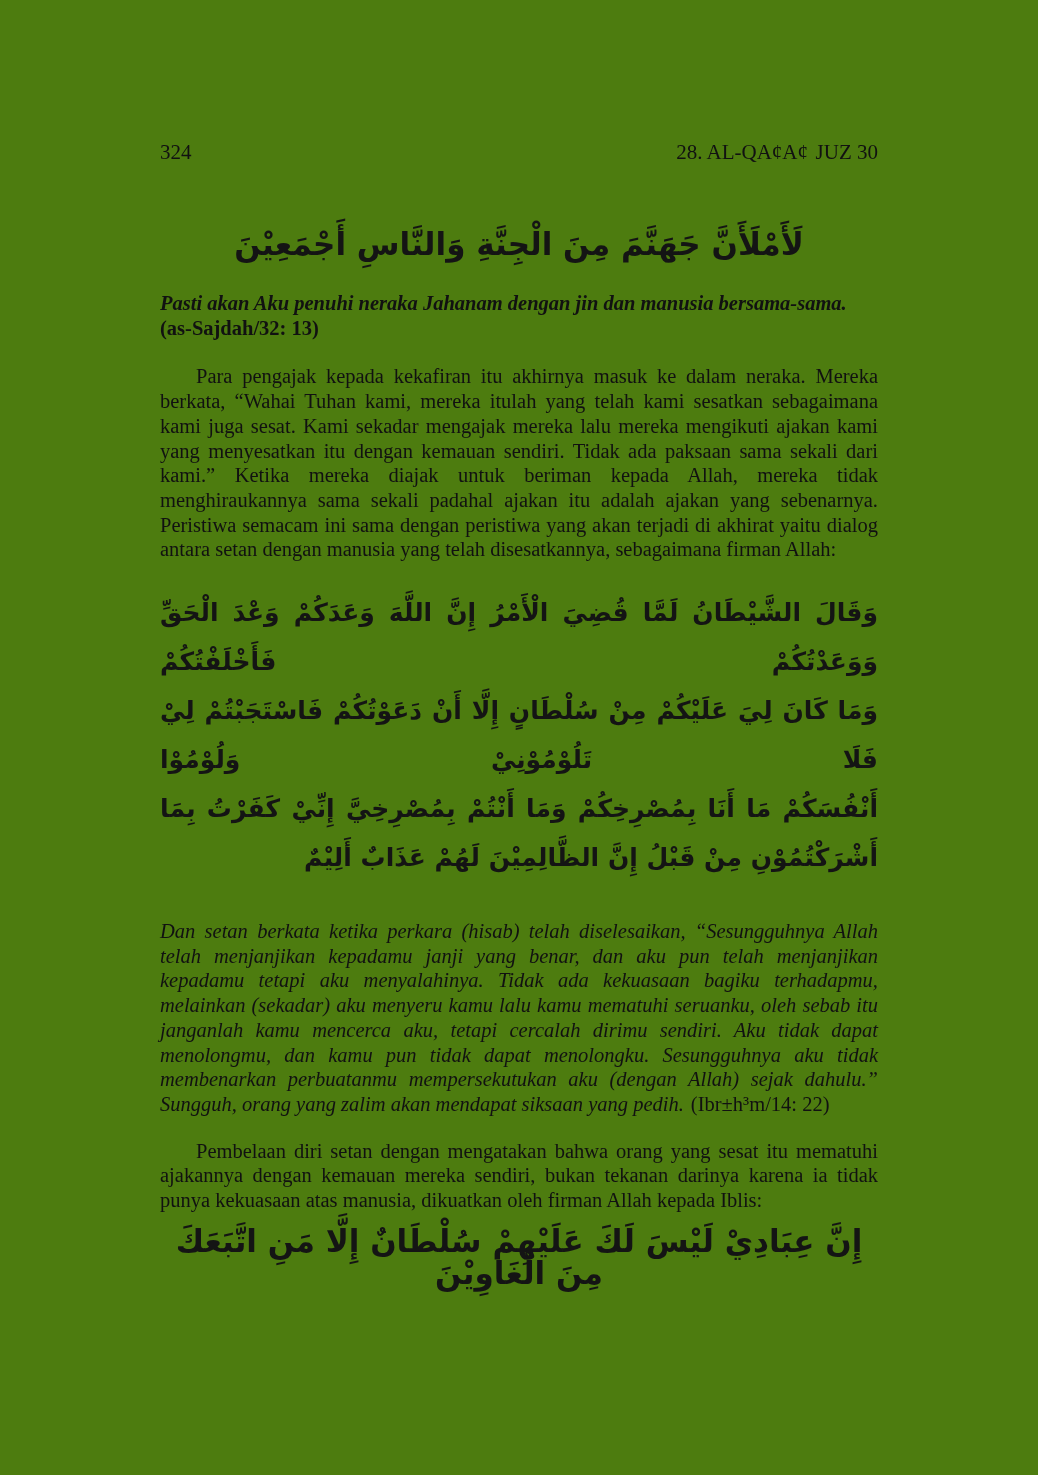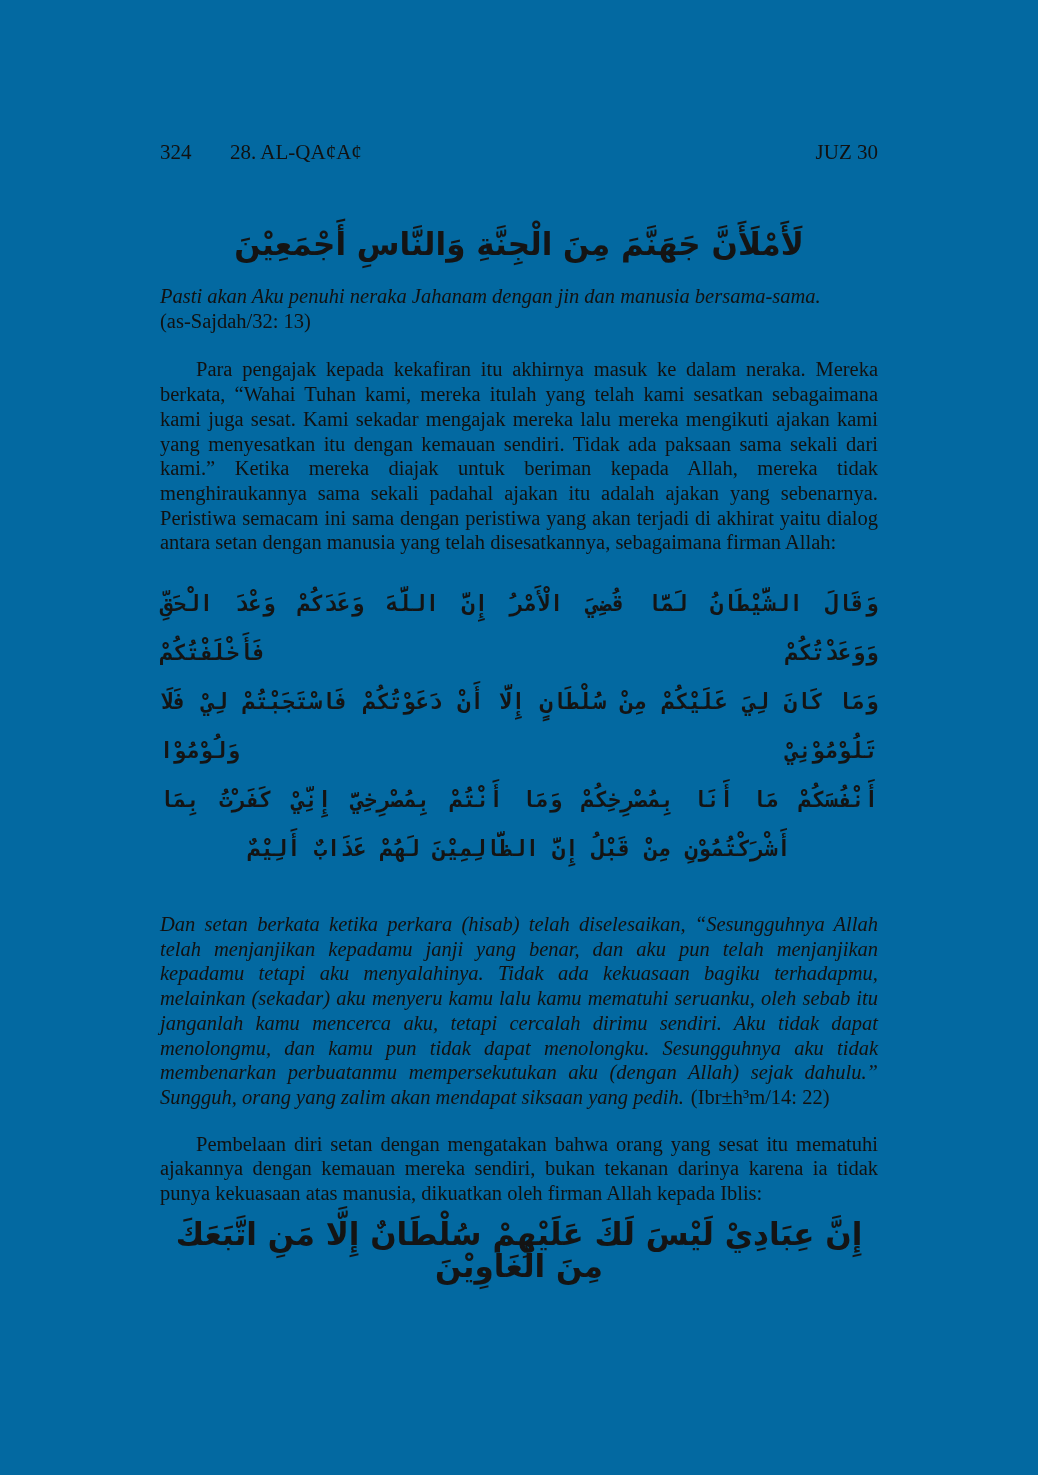--- a/index.html
+++ b/index.html
@@ -2,76 +2,75 @@
 <html lang="id"><head>
 <meta charset="utf-8">
 <style>
   html, body { margin: 0; padding: 0; background: #ffffff; }
   .page {
     position: relative;
     width: 1038px;
     height: 1475px;
     box-sizing: border-box;
     padding: 140px 160px 0 160px;
-    background: #0369a1;
+    background: #4d7c0f;
     color: #111111;
     font-family: "Liberation Serif", serif;
     overflow: hidden;
   }
   .page-header {
     display: flex;
     justify-content: space-between;
     align-items: baseline;
     font-size: 21px;
     line-height: 24px;
   }
-  .page-header .hdr-center { flex: 1; text-align: left; }
+  .page-header .hdr-center { flex: 1; text-align: right; }
   .page-header .hdr-left  { min-width: 70px; text-align: left; }
   .page-header .hdr-right { min-width: 70px; text-align: right; }
 
   .arabic {
     direction: rtl;
     font-family: "DejaVu Sans", sans-serif;
     font-weight: bold;
     color: #141414;
   }
   .arabic-single {
     text-align: center;
     font-size: 31px;
     line-height: 60px;
     margin-top: 50px;
   }
   .arabic-block {
     margin-top: 26px;
   }
   .arabic-line {
-    font-size: 22px;
+    font-size: 25px;
     line-height: 49px;
-    font-family: Liberation Mono, monospace;
   }
   .arabic-line.justify {
     text-align: justify;
     text-align-last: justify;
   }
   .arabic-line.center {
-    text-align: center;
+    text-align: right;
   }
 
   .body-text {
     font-size: 20.5px;
     line-height: 24.7px;
     text-align: justify;
     margin: 0;
   }
   .indent { text-indent: 36px; }
 
   .italic { font-style: italic; }
   .upright { font-style: normal; }
 
-  .trans-block { margin-top: 10px; }
+  .trans-block { margin-top: 17px; font-weight: bold; }
   .para-1 { margin-top: 24px; }
   .trans-ibrahim { margin-top: 37px; }
   .para-2 { margin-top: 22px; }
   .arabic-hijr { margin-top: 12px; line-height: 32px; }
   .trans-hijr { margin-top: 13px; }
   .ref-inline { margin-left: 7px; }
   .ref-line { font-style: normal; }
 </style>
 </head>
 <body>

